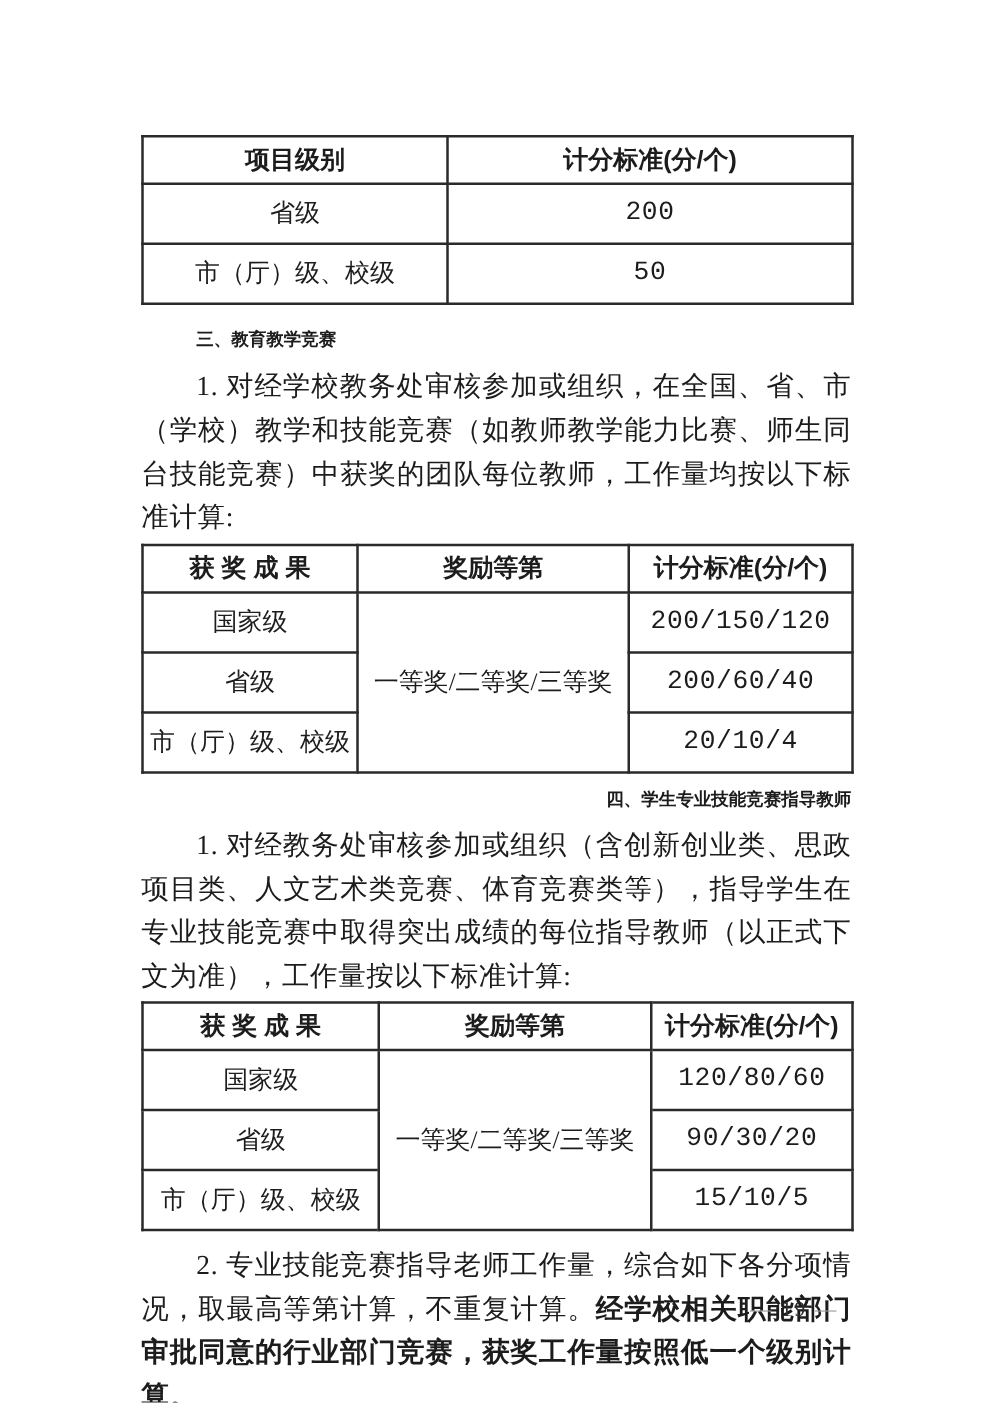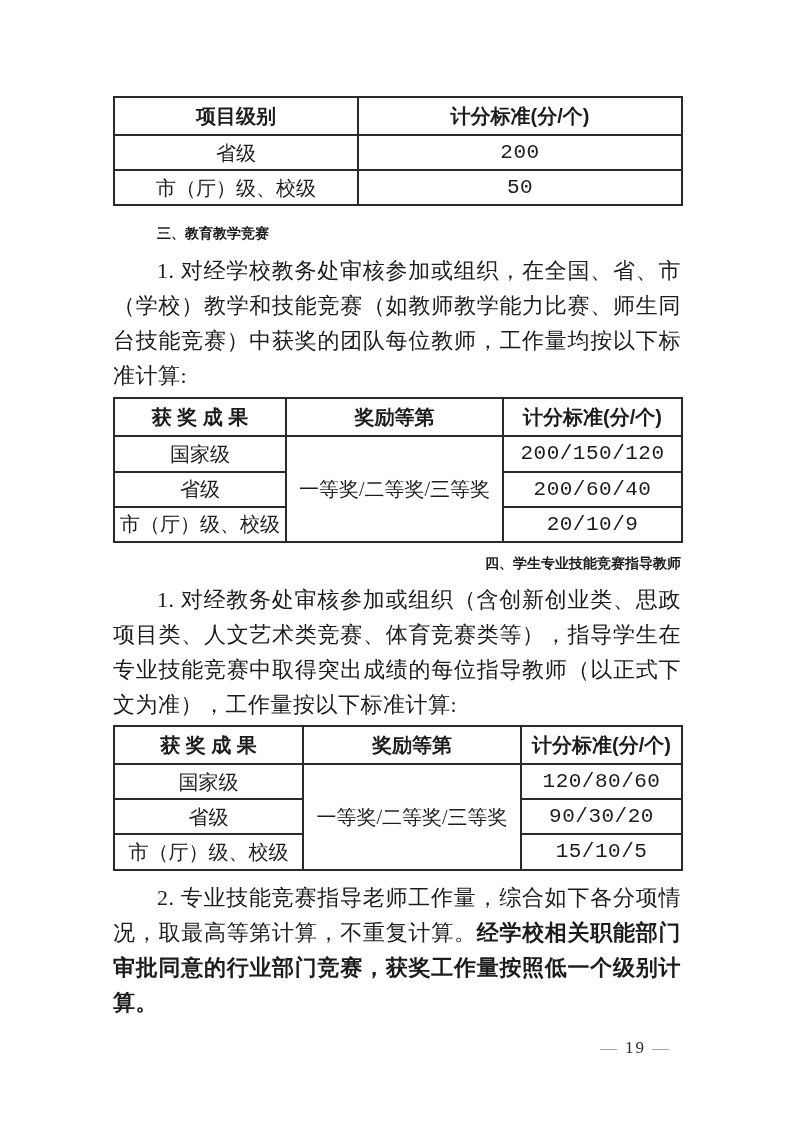--- a/index.html
+++ b/index.html
@@ -30,21 +30,21 @@
     font-size: 20px;
     line-height: 1.2;
     padding: 4px 2px;
   }
   th {
     font-family: "Liberation Sans", "DejaVu Sans", sans-serif;
     font-weight: 700;
     font-size: 20px;
     height: 38px;
   }
-  td { height: 35px; }
+  td { height: 48px; }
   td.num {
     font-family: Liberation Mono, monospace;
     font-size: 21px;
     letter-spacing: 0.5px;
   }
   
   .heading {
     font-family: "Liberation Sans", "DejaVu Sans", sans-serif;
     font-weight: 700;
     font-size: 14px;
@@ -55,21 +55,21 @@
     font-size: 22px;
     line-height: 35px;
     text-align: justify;
     text-indent: 2em;
     letter-spacing: 0.5px;
   }
   .para .bold-run {
     font-family: "Liberation Sans", "DejaVu Sans", sans-serif;
     font-weight: 700;
   }
-  .mt-tbl1 { margin-top: 0; }
+  .mt-tbl1 { margin-top: 12px; }
   .mt-h3   { margin-top: 12px; }
   .mt-p3   { margin-top: 5px; }
   .mt-tbl2 { margin-top: 4px; }
   .mt-note { margin-top: 7px; }
   .mt-h4   { margin-top: 5px; text-align: right; }
   .mt-p4   { margin-top: 4px; }
   .mt-tbl3 { margin-top: 3px; }
   .mt-p5   { margin-top: 9px; }
   
   .page-number {
@@ -129,21 +129,21 @@
       <td>国家级</td>
       <td rowspan="3">一等奖/二等奖/三等奖</td>
       <td class="num">200/150/120</td>
     </tr>
     <tr>
       <td>省级</td>
       <td class="num">200/60/40</td>
     </tr>
     <tr>
       <td>市（厅）级、校级</td>
-      <td class="num">20/10/9</td>
+      <td class="num">20/10/4</td>
     </tr>
   </tbody>
     </table>
 
 
   <div class="heading mt-h4">四、学生专业技能竞赛指导教师</div>
   <p class="para mt-p4">1. 对经教务处审核参加或组织（含创新创业类、思政项目类、人文艺术类竞赛、体育竞赛类等），指导学生在专业技能竞赛中取得突出成绩的每位指导教师（以正式下文为准），工作量按以下标准计算:</p>
 
   <table class="mt-tbl3">
     <colgroup>

